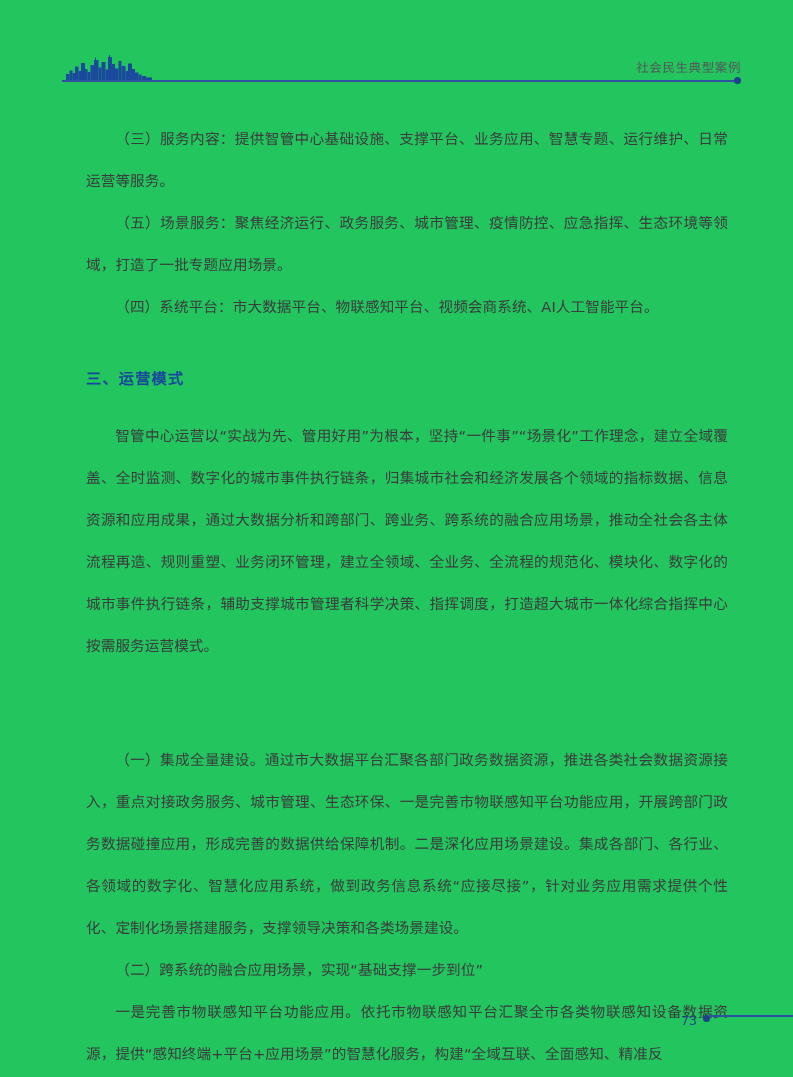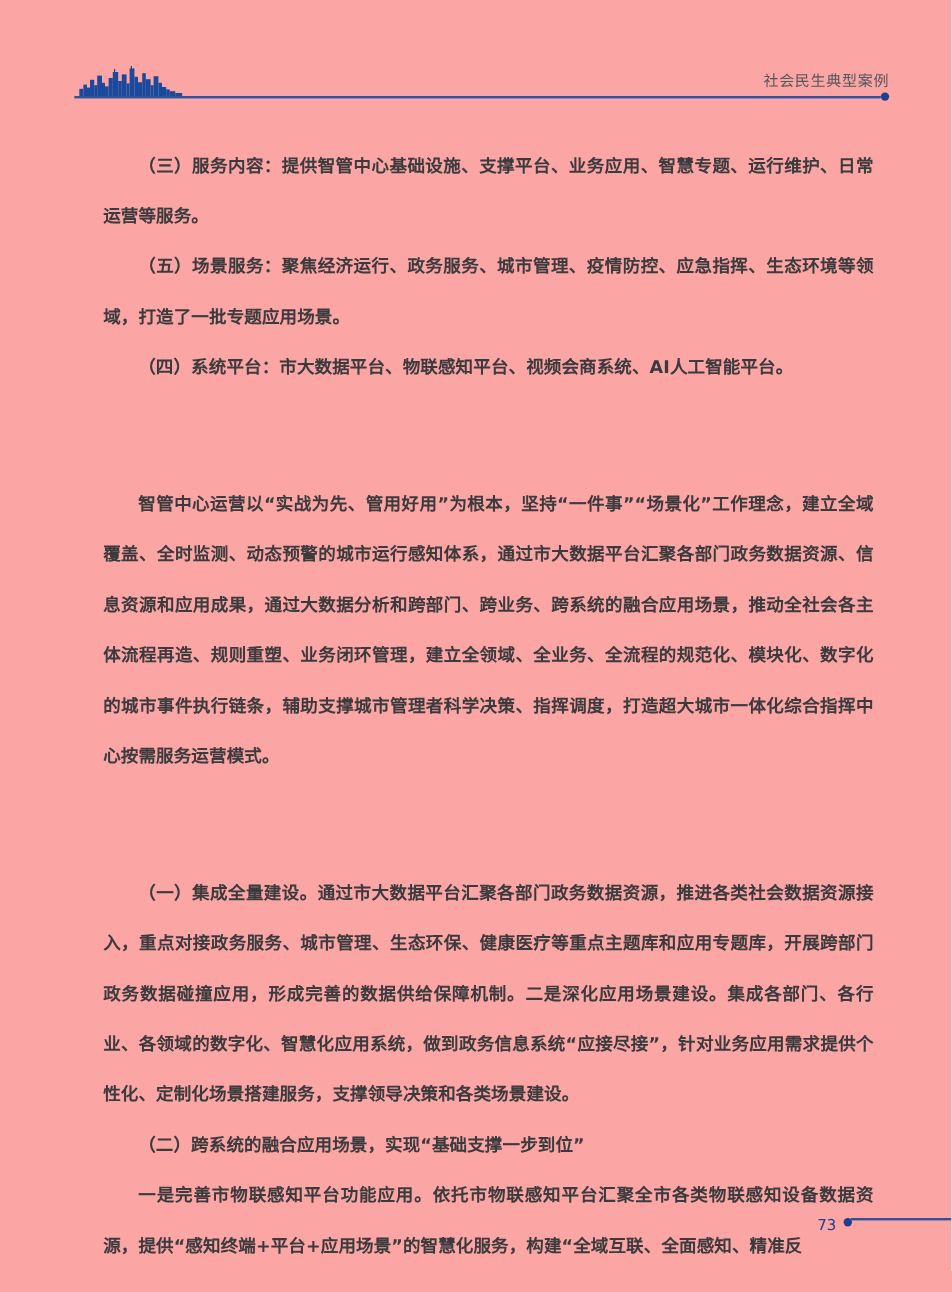--- a/index.html
+++ b/index.html
@@ -10,21 +10,21 @@
   }
   body {
     font-family: "Liberation Sans", "DejaVu Sans", sans-serif;
     -webkit-font-smoothing: antialiased;
   }
   .page {
     position: relative;
     width: 793px;
     height: 1077px;
     margin: 0 auto;
-    background: #fca5a5;
+    background: #22c55e;
     overflow: hidden;
     box-sizing: border-box;
   }
 
   
   .page-header {
     position: absolute;
     left: 0;
     top: 0;
     width: 793px;
@@ -83,21 +83,20 @@
   }
   .para {
     font-family: "DejaVu Sans", "Liberation Sans", sans-serif;
     font-size: 14.6px;
     line-height: 42px;
     color: #3b3b3d;
     text-align: justify;
     text-justify: inter-ideograph;
     margin: 0;
     letter-spacing: 0.1px;
-    font-weight: bold;
   }
   .para.indent {
     text-indent: 2em;
   }
   .section-heading {
     font-family: "DejaVu Sans", "Liberation Sans", sans-serif;
     font-size: 15.2px;
     font-weight: bold;
     color: #16479d;
     letter-spacing: 1.2px;
@@ -196,31 +195,32 @@
   <div class="content">
 
     <p class="para indent">（三）服务内容：提供智管中心基础设施、支撑平台、业务应用、智慧专题、运行维护、日常运营等服务。</p>
 
     <p class="para indent">（五）场景服务：聚焦经济运行、政务服务、城市管理、疫情防控、应急指挥、生态环境等领域，打造了一批专题应用场景。</p>
 
     <p class="para indent">（四）系统平台：市大数据平台、物联感知平台、视频会商系统、AI人工智能平台。</p>
 
     <div class="gap-sec-before"></div>
 
+    <h2 class="section-heading">三、运营模式</h2>
 
     <div class="gap-sec-after"></div>
 
-    <p class="para indent">智管中心运营以“实战为先、管用好用”为根本，坚持“一件事”“场景化”工作理念，建立全域覆盖、全时监测、动态预警的城市运行感知体系，通过市大数据平台汇聚各部门政务数据资源、信息资源和应用成果，通过大数据分析和跨部门、跨业务、跨系统的融合应用场景，推动全社会各主体流程再造、规则重塑、业务闭环管理，建立全领域、全业务、全流程的规范化、模块化、数字化的城市事件执行链条，辅助支撑城市管理者科学决策、指挥调度，打造超大城市一体化综合指挥中心按需服务运营模式。</p>
+    <p class="para indent">智管中心运营以“实战为先、管用好用”为根本，坚持“一件事”“场景化”工作理念，建立全域覆盖、全时监测、数字化的城市事件执行链条，归集城市社会和经济发展各个领域的指标数据、信息资源和应用成果，通过大数据分析和跨部门、跨业务、跨系统的融合应用场景，推动全社会各主体流程再造、规则重塑、业务闭环管理，建立全领域、全业务、全流程的规范化、模块化、数字化的城市事件执行链条，辅助支撑城市管理者科学决策、指挥调度，打造超大城市一体化综合指挥中心按需服务运营模式。</p>
 
     <div class="gap-sec-before"></div>
 
 
     <div class="gap-sec-after"></div>
 
-    <p class="para indent">（一）集成全量建设。通过市大数据平台汇聚各部门政务数据资源，推进各类社会数据资源接入，重点对接政务服务、城市管理、生态环保、健康医疗等重点主题库和应用专题库，开展跨部门政务数据碰撞应用，形成完善的数据供给保障机制。二是深化应用场景建设。集成各部门、各行业、各领域的数字化、智慧化应用系统，做到政务信息系统“应接尽接”，针对业务应用需求提供个性化、定制化场景搭建服务，支撑领导决策和各类场景建设。</p>
+    <p class="para indent">（一）集成全量建设。通过市大数据平台汇聚各部门政务数据资源，推进各类社会数据资源接入，重点对接政务服务、城市管理、生态环保、一是完善市物联感知平台功能应用，开展跨部门政务数据碰撞应用，形成完善的数据供给保障机制。二是深化应用场景建设。集成各部门、各行业、各领域的数字化、智慧化应用系统，做到政务信息系统“应接尽接”，针对业务应用需求提供个性化、定制化场景搭建服务，支撑领导决策和各类场景建设。</p>
 
     <p class="para indent">（二）跨系统的融合应用场景，实现“基础支撑一步到位”</p>
 
     <p class="para indent">一是完善市物联感知平台功能应用。依托市物联感知平台汇聚全市各类物联感知设备数据资源，提供“感知终端+平台+应用场景”的智慧化服务，构建“全域互联、全面感知、精准反</p>
   </div>
 
   <div class="page-footer">
     <div class="footer-inner">
       <span class="page-number">73</span>
       <span class="footer-dot"></span>

